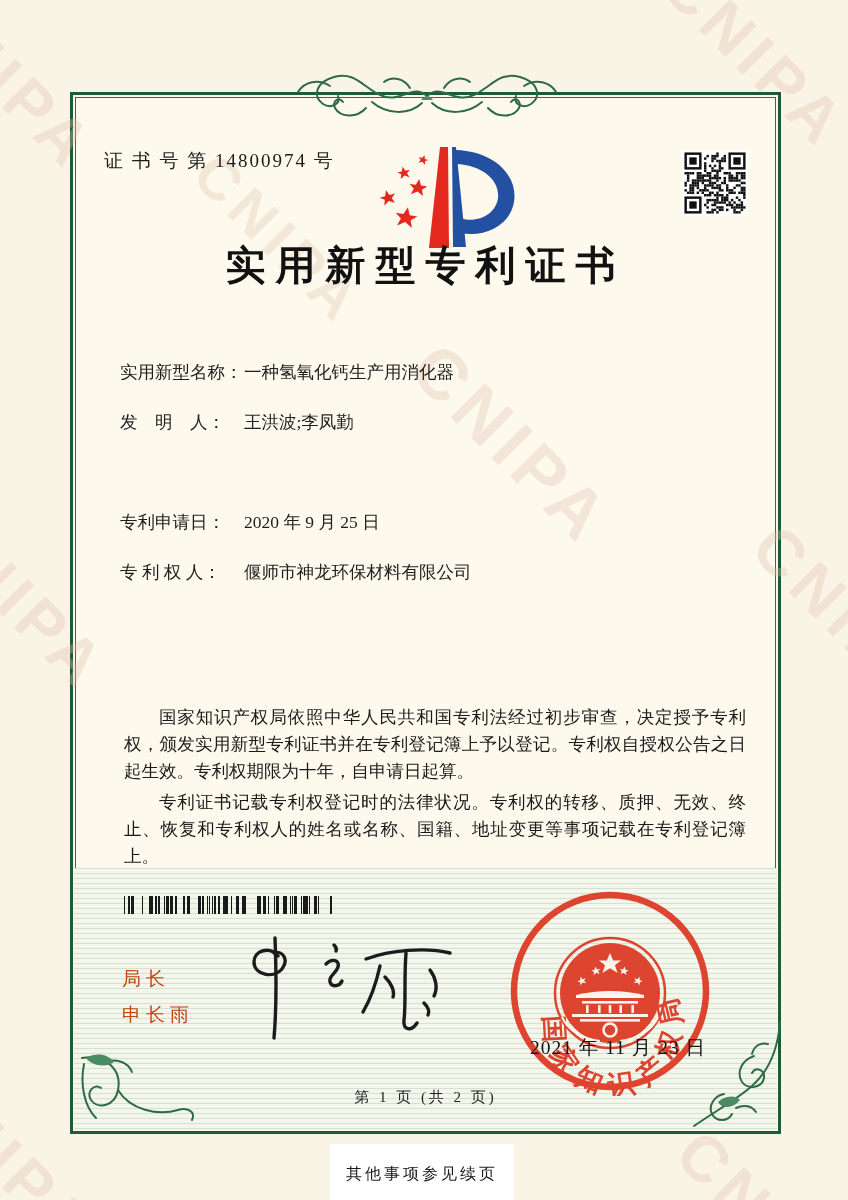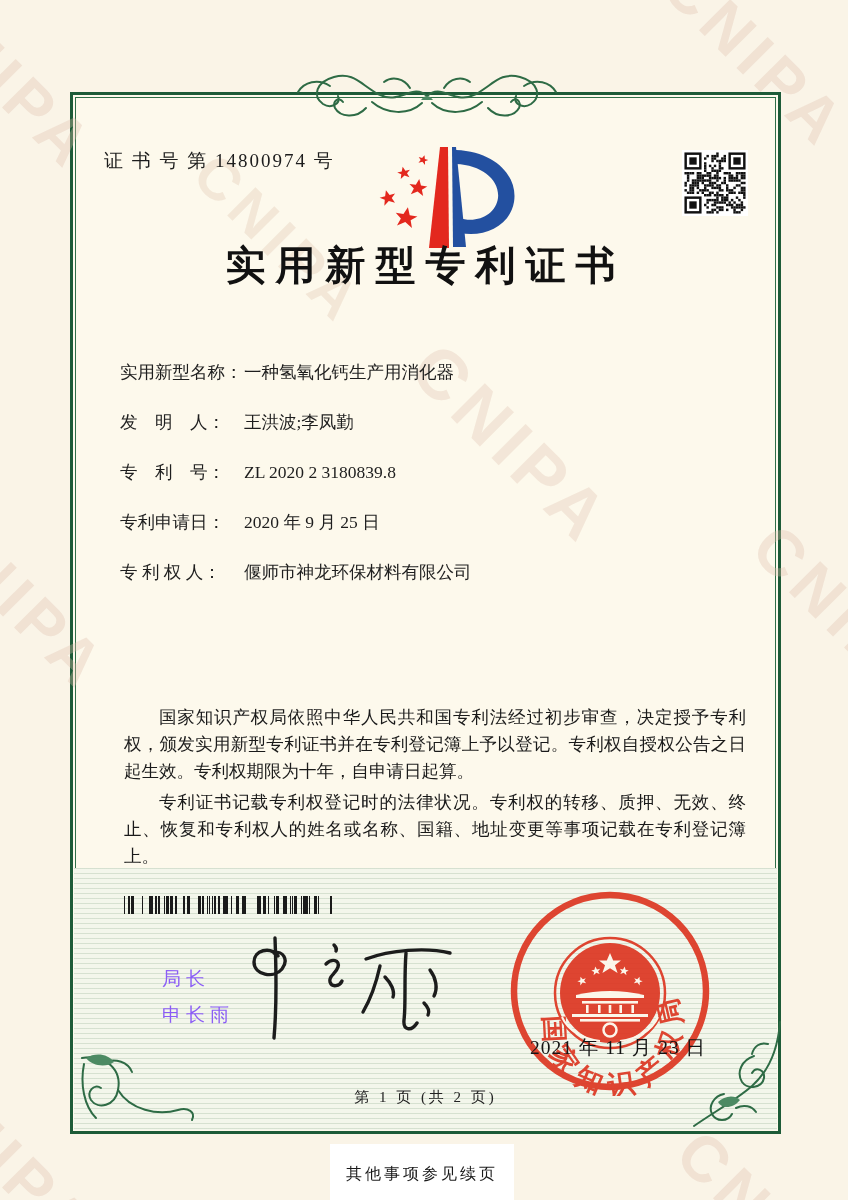--- a/index.html
+++ b/index.html
@@ -29,21 +29,21 @@
   .logo{left:352px;top:144px;}
   .qr{left:682px;top:150px;}
   .title{left:70px;top:238px;width:711px;text-align:center;font-size:40px;font-weight:700;
          letter-spacing:10px;color:#111;}
   .row{left:120px;width:645px;font-size:17.5px;line-height:25px;color:#1e1e1e;}
   .lab{display:inline-block;width:124px;}
   .val1{display:inline-block;width:210px;}
   .paras{left:120px;top:700px;width:630px;font-size:17.5px;line-height:27px;text-align:justify;color:#1a1a1a;}
   .paras p{margin:4px;text-indent:2em;}
   .barcode{left:120px;top:896px;}
-  .signer{left:122px;font-size:19px;letter-spacing:5px;color:#8b5cf6;z-index:4;margin-left:40px;}
+  .signer{left:122px;font-size:19px;letter-spacing:5px;color:#c2410c;z-index:4;}
   .sig{left:238px;top:932px;z-index:5;}
   .seal{left:505px;top:886px;z-index:6;opacity:.93;}
   .seal-date{left:518px;top:1034px;width:200px;text-align:center;font-size:19.5px;
              letter-spacing:1px;color:#141414;z-index:7;}
   .pageno{left:70px;top:1088px;width:711px;text-align:center;font-size:15px;letter-spacing:3px;z-index:4;}
   .note{left:330px;top:1144px;background:#ffffff;padding:20px 16px;font-size:16px;
         letter-spacing:3px;color:#1a1a1a;z-index:4;}
   .orn{z-index:4;}
 </style>
 </head>
@@ -364,23 +364,20 @@
   </svg>
 
   <div class="abs title">实用新型专利证书</div>
 
   <div class="abs row" style="top:360px">
     <span class="lab">实用新型名称：</span><span>一种氢氧化钙生产用消化器</span>
   </div>
   <div class="abs row" style="top:410px">
     <span class="lab">发　明　人：</span><span>王洪波;李凤勤</span>
   </div>
-  <div class="abs row" style="top:460px">
-    <span class="lab">专　利　号：</span><span>ZL 2020 2 3180839.8</span>
-  </div>
   <div class="abs row" style="top:510px">
     <span class="lab">专利申请日：</span><span>2020 年 9 月 25 日</span>
   </div>
   <div class="abs row" style="top:560px">
     <span class="lab">专 利 权 人：</span><span>偃师市神龙环保材料有限公司</span>
   </div>
 
   <div class="abs paras">
     <p>国家知识产权局依照中华人民共和国专利法经过初步审查，决定授予专利权，颁发实用新型专利证书并在专利登记簿上予以登记。专利权自授权公告之日起生效。专利权期限为十年，自申请日起算。</p>
     <p>专利证书记载专利权登记时的法律状况。专利权的转移、质押、无效、终止、恢复和专利权人的姓名或名称、国籍、地址变更等事项记载在专利登记簿上。</p>

